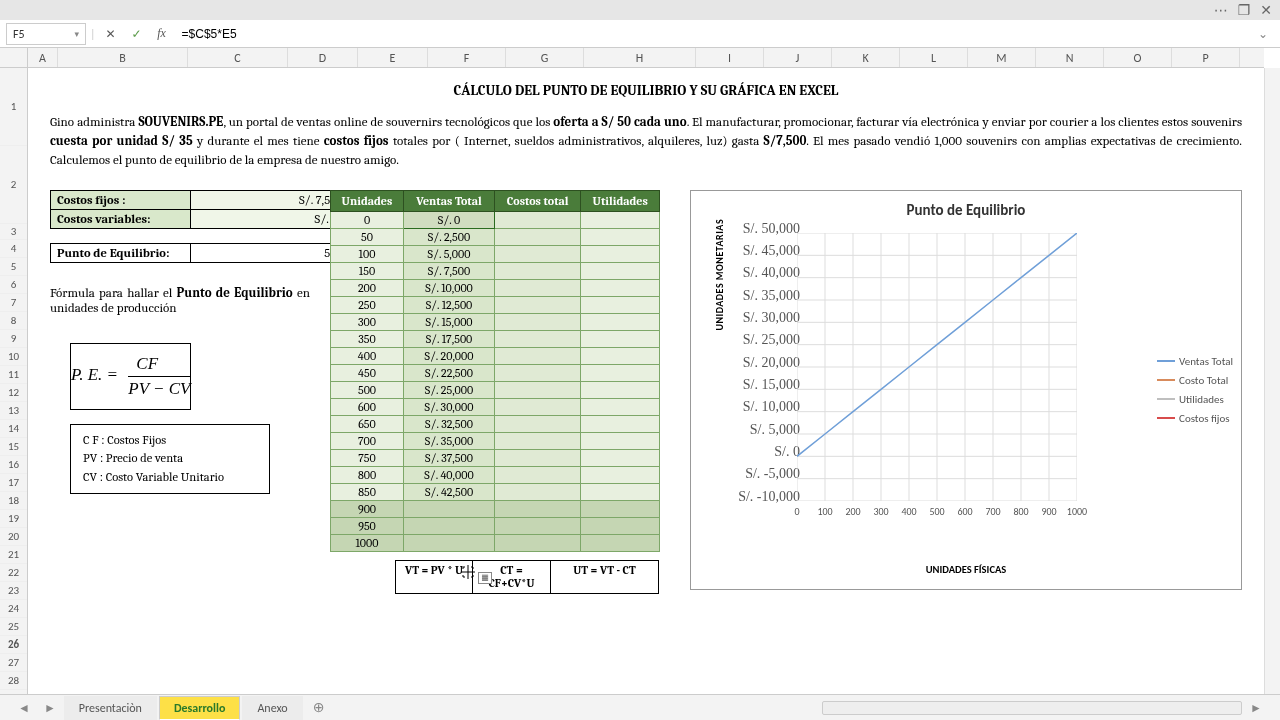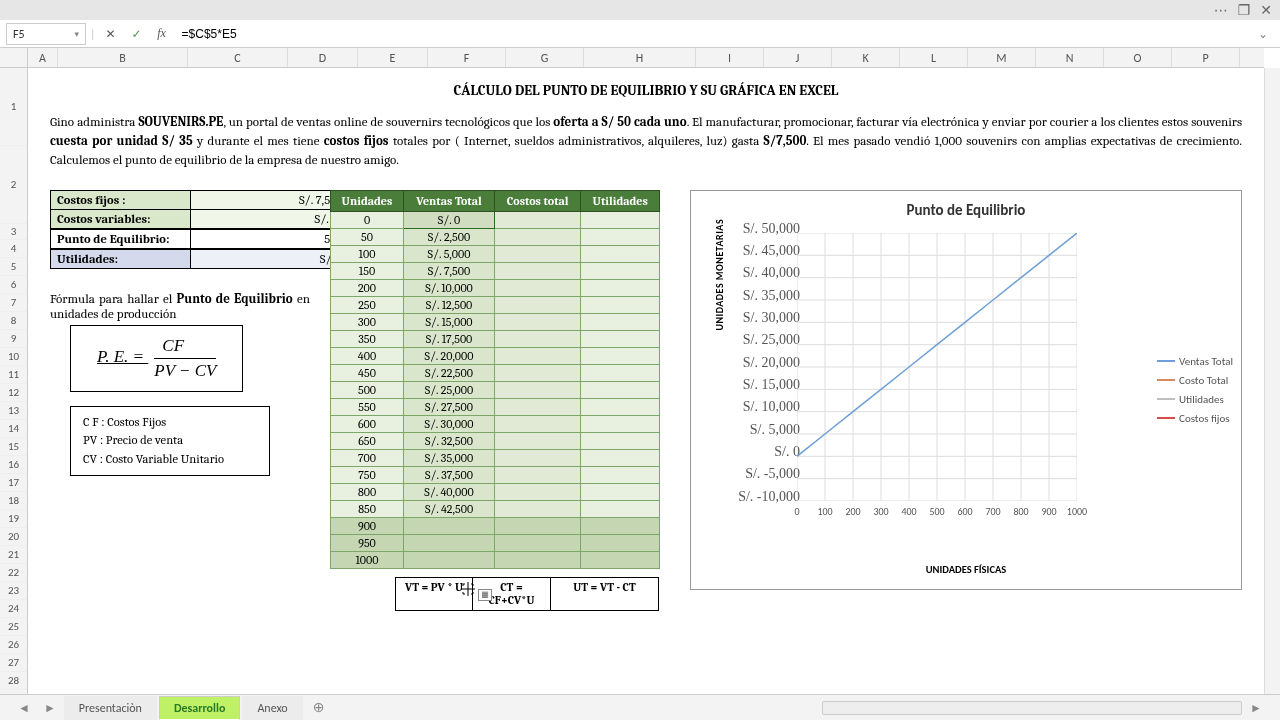--- a/index.html
+++ b/index.html
@@ -34,26 +34,26 @@
 
 .content { display:flex; gap:20px; margin-top:20px;}
 .leftcol { width:260px; }
 .midcol { width:340px; }
 .rightcol { flex:1; }
 
 .tbl { border-collapse:collapse; width:300px;padding-left:27px; }
 .tbl td { border:1px solid #000; padding:2px 6px; font-size:12.5px; height:18px;}
 .tbl .lbl { font-weight:bold; background:#d9e8cb; width:140px;}
 .tbl .val { text-align:right; background:#f0f6e8;}
-.tbl.sep{}
+.tbl.sep{margin-top:14px;}
 .tbl.util .lbl{background:#d4d9ec;}
 .tbl.util .val{background:#eef0f8;}
 
 .formula-text { margin-top:22px; font-size:13px; text-align:justify;}
-.formula-img { margin:4px 0 14px 20px; border:1px solid #000; padding:10px 26px; font-family:'Times New Roman', serif; font-size:17px; display:inline-block; font-style:italic;text-decoration:underline;}
+.formula-img { margin:28px 0 14px 20px; border:1px solid #000; padding:10px 0; font-family:'Times New Roman', serif; font-size:17px; display:inline-block; font-style:italic;}
 .frac{ display:inline-block; vertical-align:middle; text-align:left; margin-left:6px;}
 .frac .top{border-bottom:1.5px solid #000; padding:0 8px 2px;}
 .frac .bot{padding-top:2px;}
 .legend { border:1px solid #000; padding:6px 12px; font-size:12.5px; width:200px; margin-left:20px; line-height:1.5;}
 
 .datatbl { border-collapse:collapse; width:330px;}
 .datatbl th { background:#4a7c3a; color:#fff; font-weight:bold; font-size:12px; padding:3px 4px; border:1px solid #2d5020; text-align:center;}
 .datatbl td { border:1px solid #7da768; padding:1px 6px; font-size:12px; height:17px; background:#e8f0df; text-align:center;}
 .datatbl td.vt{background:#d9e6cb;}
 .datatbl td.ct{background:#e0ead4;}
@@ -80,21 +80,21 @@
 .xtick{position:absolute; transform:translateX(-50%);}
 .xlabel{text-align:center; font-size:10.5px; font-weight:bold; margin-top:28px; font-family:Calibri,sans-serif;}
 .legend-box{ position:absolute; right:-4px; top:130px; font-size:11px; font-family:Calibri,sans-serif;}
 .legend-item{display:flex; align-items:center; gap:4px; margin-bottom:6px; color:#555;}
 .legend-line{width:18px; height:2px;}
 
 
 .tabbar { height:26px; background:#f3f3f3; border-top:1px solid #ccc; display:flex; align-items:center; padding:0 12px; gap:2px;}
 .tabnav{color:#888; padding:0 6px; cursor:pointer;}
 .tab{ padding:4px 14px; font-size:12px; color:#555; cursor:pointer; border:1px solid transparent; background:#ececec;}
-.tab.active{ background:#bef264; color:#2a7a2a; font-weight:bold; border:1px solid #ccc; border-bottom-color:#fff;}
+.tab.active{ background:#fde047; color:#2a7a2a; font-weight:bold; border:1px solid #ccc; border-bottom-color:#fff;}
 .tab-add{color:#888; padding:0 8px; cursor:pointer; font-size:14px;}
 .hscroll{flex:1;}
 .hscrollbar{width:420px; height:14px; background:#eee; border:1px solid #ccc; position:relative; border-radius:2px;}
 .vscroll{position:absolute; right:0; top:20px; width:16px; bottom:0; background:#f3f3f3; border-left:1px solid #ddd;}
 
 .cursor-fill{position:absolute; width:16px; height:16px; pointer-events:none;}
 .autofill-icon{position:absolute; width:14px; height:12px; border:1px solid #888; background:#fff; font-size:8px; text-align:center; line-height:10px; color:#555;}
 </style>
 </head>
 <body>
@@ -157,21 +157,21 @@
         <div class="rowhead" style="height: 18px; line-height: 18px;">16</div>
         <div class="rowhead" style="height: 18px; line-height: 18px;">17</div>
         <div class="rowhead" style="height: 18px; line-height: 18px;">18</div>
         <div class="rowhead" style="height: 18px; line-height: 18px;">19</div>
         <div class="rowhead" style="height: 18px; line-height: 18px;">20</div>
         <div class="rowhead" style="height: 18px; line-height: 18px;">21</div>
         <div class="rowhead" style="height: 18px; line-height: 18px;">22</div>
         <div class="rowhead" style="height: 18px; line-height: 18px;">23</div>
         <div class="rowhead" style="height: 18px; line-height: 18px;">24</div>
         <div class="rowhead" style="height: 18px; line-height: 18px;">25</div>
-        <div class="rowhead" style="height: 18px; line-height: 18px;">26</div>
+        <div class="rowhead" style="height: 18px; line-height: 18px; font-weight: bold;">26</div>
         <div class="rowhead" style="height: 18px; line-height: 18px;">27</div>
         <div class="rowhead" style="height: 18px; line-height: 18px;">28</div>
         <div class="rowhead" style="height: 18px; line-height: 18px;">29</div>
       </div>
     <div class="vscroll"></div>
 
     <div class="sheet">
       <div class="title">CÁLCULO DEL PUNTO DE EQUILIBRIO Y SU GRÁFICA EN EXCEL</div>
       <div class="paragraph">
         <span>Gino administra </span><b>SOUVENIRS.PE</b><span>, un portal de ventas online de souvernirs tecnológicos que los </span><b>oferta a S/ 50 cada uno</b><span>. El manufacturar, promocionar, facturar vía electrónica y enviar por courier a los clientes estos souvenirs </span><b>cuesta por unidad S/ 35</b><span> y durante el mes tiene </span><b>costos fijos</b><span> totales por ( Internet, sueldos administrativos, alquileres, luz) gasta </span><b>S/7,500</b><span>. El mes pasado vendió 1,000 souvenirs con amplias expectativas de crecimiento. Calculemos el punto de equilibrio de la empresa de nuestro amigo.</span>
@@ -189,28 +189,20 @@
                   <td class="lbl">Costos variables:</td>
                   <td class="val">S/. 35</td>
                 </tr>
           </tbody>
             </table>
           <table class="tbl sep">
             <tbody>
                 <tr>
                   <td class="lbl" style="background:#fff">Punto de Equilibrio:</td>
                   <td class="val" style="background:#fff">500</td>
-                </tr>
-          </tbody>
-            </table>
-          <table class="tbl sep util">
-            <tbody>
-                <tr>
-                  <td class="lbl">Utilidades:</td>
-                  <td class="val">S/. 0</td>
                 </tr>
           </tbody>
             </table>
 
           <div class="formula-text">
             <span>Fórmula para hallar el </span><b>Punto de Equilibrio</b><span> en unidades de producción</span>
           </div>
           <div class="formula-img">
             <span>P. E.  = </span>
             <span class="frac"><div class="top">CF</div><div class="bot">PV − CV</div></span>
@@ -289,26 +281,20 @@
                 </tr>
                 <tr>
                   <td>450</td>
                   <td class="vt">S/. 22,500</td>
                   <td class="ct"></td>
                   <td class="ut"></td>
                 </tr>
                 <tr>
                   <td>500</td>
                   <td class="vt">S/. 25,000</td>
-                  <td class="ct"></td>
-                  <td class="ut"></td>
-                </tr>
-                <tr>
-                  <td>550</td>
-                  <td class="vt">S/. 27,500</td>
                   <td class="ct"></td>
                   <td class="ut"></td>
                 </tr>
                 <tr>
                   <td>600</td>
                   <td class="vt">S/. 30,000</td>
                   <td class="ct"></td>
                   <td class="ut"></td>
                 </tr>
                 <tr>

